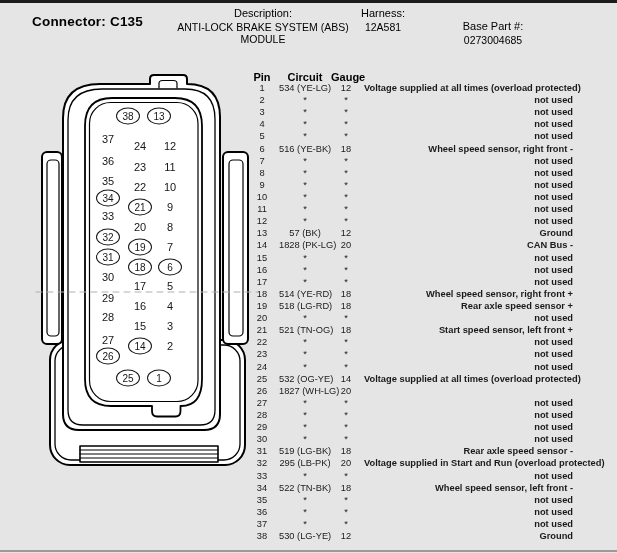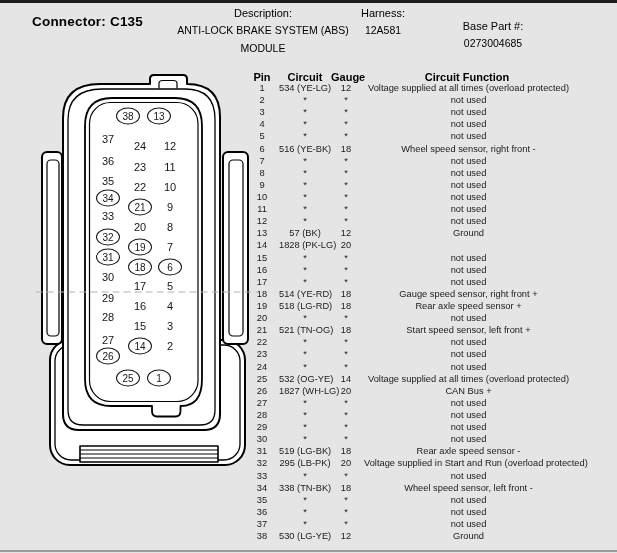--- a/index.html
+++ b/index.html
@@ -11,21 +11,21 @@
   .topbar { position:absolute; left:0; top:0; width:617px; height:3px; background:#1c1c1c; }
   .bottombar { position:absolute; left:0; top:550px; width:617px; height:2px; background:#9a9a9a; }
 
   
   .conn-title { position:absolute; left:32px; top:14px; font-size:13.5px; font-weight:bold; letter-spacing:.2px; }
   .hdr-group { position:absolute; text-align:center; }
   .hdr-desc    { left:168px; top:7px; width:190px; }
   .hdr-harness { left:345px; top:7px; width:76px; }
   .hdr-base    { left:440px; top:20px; width:106px; }
   .hdr-label { font-weight:normal; font-size:11px; line-height:13px; }
-  .hdr-value { font-size:10.5px; line-height:18px; margin-top:1px; }
+  .hdr-value { font-size:10.5px; line-height:12px; margin-top:1px; }
 
   
   #connector { position:absolute; left:35px; top:70px; width:225px; height:405px; }
   #connector svg { position:absolute; left:0; top:0; }
   .pin {
     position:absolute; transform:translate(-50%,-50%);
     font-size:11px; color:#161616; white-space:nowrap; line-height:11px;
   }
   .pin.circled {
     width:22px; height:15px; border:1.4px solid #161616; border-radius:50%;
@@ -33,21 +33,21 @@
   }
 
   
   #pin-table { position:absolute; left:245px; top:71px; width:332px; }
   .thead, .trow { display:grid; grid-template-columns:34px 52px 30px 212px; }
   .thead { font-size:11px; font-weight:bold; }
   .thead > div { text-align:center; }
   .tbody { position:absolute; left:0; top:11px; width:100%; }
   .trow { height:12.12px; align-items:center; font-size:9.3px; color:#1a1a1a; }
   .tcell { text-align:center; line-height:10px; white-space:nowrap; }
-  .tcell.c3 { text-align:center; padding-left:3px; }
+  .tcell.c3 { text-align:right; padding-left:3px;font-weight:bold; }
 </style>
 </head>
 <body>
 
 <div id="page">
   <div class="topbar"></div>
 
   <div class="conn-title">Connector: C135</div>
 
   <div class="hdr-group hdr-desc">
@@ -132,21 +132,20 @@
         <div class="pin circled" style="left: 93px; top: 308px;">25</div>
         <div class="pin circled" style="left: 124px; top: 308px;">1</div>
       </div>
   </div>
 
   <div id="pin-table">
     <div class="thead">
       <div>Pin</div>
       <div>Circuit</div>
       <div>Gauge</div>
-      <div>Circuit Function</div>
     </div>
     <div class="tbody" id="table-rows">
         <div class="trow">
           <div class="tcell c0">1</div>
           <div class="tcell c1">534 (YE-LG)</div>
           <div class="tcell c2">12</div>
           <div class="tcell c3">Voltage supplied at all times (overload protected)</div>
         </div>
         <div class="trow">
           <div class="tcell c0">2</div>
@@ -217,20 +216,21 @@
         <div class="trow">
           <div class="tcell c0">13</div>
           <div class="tcell c1">57 (BK)</div>
           <div class="tcell c2">12</div>
           <div class="tcell c3">Ground</div>
         </div>
         <div class="trow">
           <div class="tcell c0">14</div>
           <div class="tcell c1">1828 (PK-LG)</div>
           <div class="tcell c2">20</div>
+          <div class="tcell c3">CAN Bus -</div>
         </div>
         <div class="trow">
           <div class="tcell c0">15</div>
           <div class="tcell c1">*</div>
           <div class="tcell c2">*</div>
           <div class="tcell c3">not used</div>
         </div>
         <div class="trow">
           <div class="tcell c0">16</div>
           <div class="tcell c1">*</div>
@@ -240,21 +240,21 @@
         <div class="trow">
           <div class="tcell c0">17</div>
           <div class="tcell c1">*</div>
           <div class="tcell c2">*</div>
           <div class="tcell c3">not used</div>
         </div>
         <div class="trow">
           <div class="tcell c0">18</div>
           <div class="tcell c1">514 (YE-RD)</div>
           <div class="tcell c2">18</div>
-          <div class="tcell c3">Gauge speed sensor, right front +</div>
+          <div class="tcell c3">Wheel speed sensor, right front +</div>
         </div>
         <div class="trow">
           <div class="tcell c0">19</div>
           <div class="tcell c1">518 (LG-RD)</div>
           <div class="tcell c2">18</div>
           <div class="tcell c3">Rear axle speed sensor +</div>
         </div>
         <div class="trow">
           <div class="tcell c0">20</div>
           <div class="tcell c1">*</div>
@@ -288,21 +288,20 @@
         <div class="trow">
           <div class="tcell c0">25</div>
           <div class="tcell c1">532 (OG-YE)</div>
           <div class="tcell c2">14</div>
           <div class="tcell c3">Voltage supplied at all times (overload protected)</div>
         </div>
         <div class="trow">
           <div class="tcell c0">26</div>
           <div class="tcell c1">1827 (WH-LG)</div>
           <div class="tcell c2">20</div>
-          <div class="tcell c3">CAN Bus +</div>
         </div>
         <div class="trow">
           <div class="tcell c0">27</div>
           <div class="tcell c1">*</div>
           <div class="tcell c2">*</div>
           <div class="tcell c3">not used</div>
         </div>
         <div class="trow">
           <div class="tcell c0">28</div>
           <div class="tcell c1">*</div>
@@ -334,21 +333,21 @@
           <div class="tcell c3">Voltage supplied in Start and Run (overload protected)</div>
         </div>
         <div class="trow">
           <div class="tcell c0">33</div>
           <div class="tcell c1">*</div>
           <div class="tcell c2">*</div>
           <div class="tcell c3">not used</div>
         </div>
         <div class="trow">
           <div class="tcell c0">34</div>
-          <div class="tcell c1">338 (TN-BK)</div>
+          <div class="tcell c1">522 (TN-BK)</div>
           <div class="tcell c2">18</div>
           <div class="tcell c3">Wheel speed sensor, left front -</div>
         </div>
         <div class="trow">
           <div class="tcell c0">35</div>
           <div class="tcell c1">*</div>
           <div class="tcell c2">*</div>
           <div class="tcell c3">not used</div>
         </div>
         <div class="trow">

